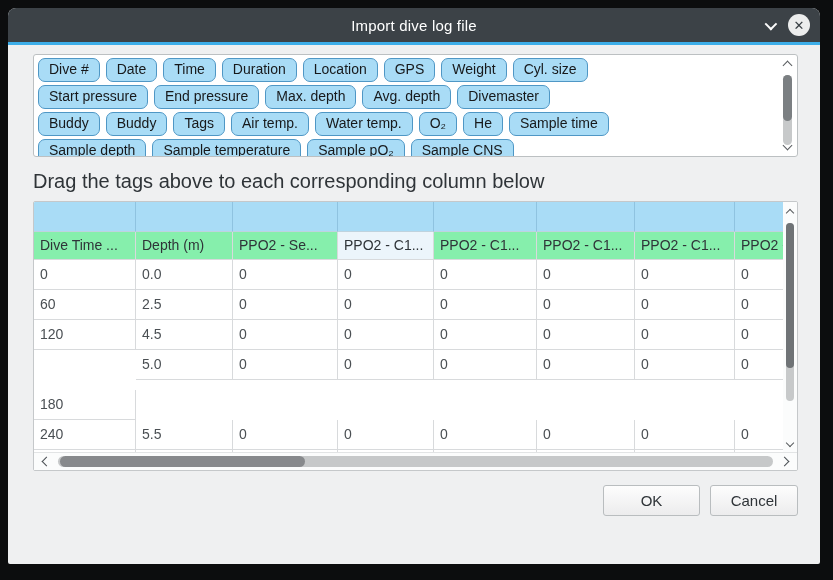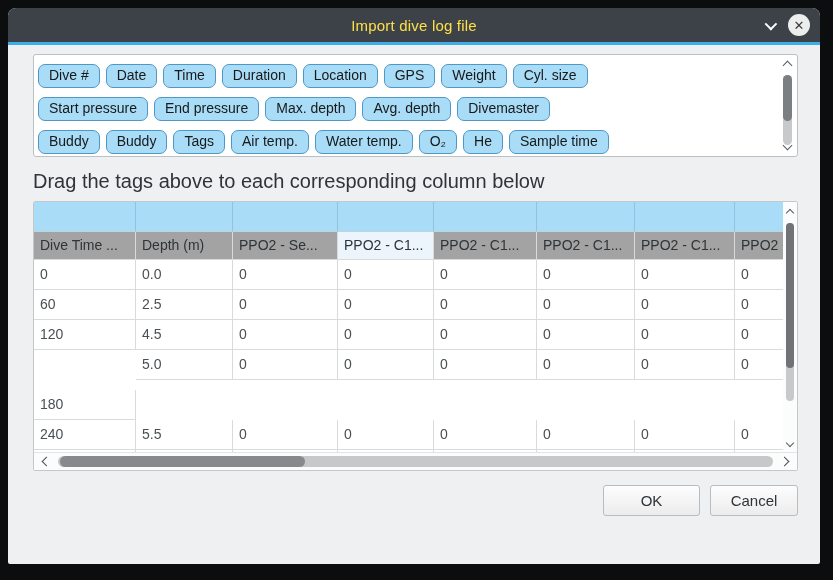--- a/index.html
+++ b/index.html
@@ -3,21 +3,21 @@
 <meta charset="utf-8">
 <style>
   * { margin:0; padding:0; box-sizing:border-box; }
   html,body { width:833px; height:580px; background:#0c0d0e; font-family:"Liberation Sans","DejaVu Sans",sans-serif; overflow:hidden; }
 
   .frame { position:absolute; inset:0; background:#0c0d0e; }
   .window { position:absolute; left:8px; top:8px; width:812px; height:556px; background:#eff0f1; border-radius:8px 8px 2px 2px; overflow:hidden; }
 
   
   .titlebar { position:relative; height:34px; background:#3c4247; display:flex; align-items:center; justify-content:center; }
-  .title { color:#fde047; font-size:15px; letter-spacing:.2px; }
+  .title { color:#ffffff; font-size:15px; letter-spacing:.2px; }
   .tb-buttons { position:absolute; right:10px; top:0; height:34px; display:flex; align-items:center; gap:14px; }
   .tb-chev { width:9px; height:9px; border-right:2px solid #fcfcfc; border-bottom:2px solid #fcfcfc; transform:rotate(45deg) translateY(-2px); }
   .tb-close { width:22px; height:22px; border-radius:50%; background:#eceded; display:flex; align-items:center; justify-content:center; cursor:default; }
   .tb-close .x { color:#3a4045; font-size:13px; font-weight:bold; line-height:1; }
   .accent { height:3px; background:#3daee9; }
 
   .content { position:relative; padding:0 22px 0 25px; }
 
   
   .combo-row { display:flex; gap:12px; margin-top:17px; }
@@ -25,40 +25,40 @@
            background:linear-gradient(#fdfdfd,#ececed); display:flex; align-items:center;
            padding:0 10px; font-size:15px; color:#2f3438; position:relative; }
   .combo .lbl { flex:1; overflow:hidden; white-space:nowrap; }
   .combo .chev { width:8px; height:8px; border-right:1.7px solid #4a4f54; border-bottom:1.7px solid #4a4f54; transform:rotate(45deg) translateY(-2px); margin-left:6px; }
   .combo.active { background:#3daee9; border-color:#2f9ddc; color:#ffffff; }
   .combo.active .chev { border-color:#ffffff; }
 
   
   .tagbox { position:relative; margin-top:9px; height:103px; background:#ffffff; border:1px solid #bcc0c2; border-radius:3px; overflow:hidden; }
   .tagrows { position:absolute; left:4px; top:0; right:20px; height:103px; overflow:hidden; }
-  .tag-row { display:flex; gap:6px; margin-top:9px; }
+  .tag-row { display:flex; gap:6px; margin-top:3px; }
   .tag { height:24px; line-height:21px; padding:0 10px; background:#a9dcf6; border:1.5px solid #4f97c5; border-radius:7px; font-size:14px; color:#17191b; white-space:nowrap; }
 
   
   .vsb { position:absolute; top:2px; right:3px; bottom:2px; width:13px; }
   .vsb .up, .vsb .down { position:absolute; left:3px; width:7px; height:7px; border-right:1.6px solid #585c5f; border-bottom:1.6px solid #585c5f; }
   .vsb .up   { top:5px; transform:rotate(-135deg); }
   .vsb .down { bottom:5px; transform:rotate(45deg); }
   .vsb .groove { position:absolute; left:2px; width:9px; border-radius:5px; background:#c7c9ca; }
   .vsb .thumb  { position:absolute; left:2px; width:9px; border-radius:5px; background:#7b7f82; }
 
   
   .drag-label { margin-top:13px; font-size:20px; color:#2f3438; }
 
   
   .tablewrap { position:relative; margin-top:8px; height:270px; background:#ffffff; border:1px solid #c5c8ca; border-radius:2px; overflow:hidden; }
   .trow { display:flex; }
   .tcell { flex:0 0 auto; border-right:1px solid #d8dadc; border-bottom:1px solid #d8dadc; overflow:hidden; white-space:nowrap; font-size:14px; padding-left:6px; }
   .droprow .tcell { height:30px; background:#a9dcf6; border-right:1px solid #8fc3e0; border-bottom:1px solid #bfd3de; }
-  .headrow .tcell { height:28px; line-height:27px; color:#2f3438; background:#a3a3a3; }
+  .headrow .tcell { height:28px; line-height:27px; color:#2f3438; background:#86efac; }
   .headrow .tcell.tinted { background:#ecf5fb; }
   .datarow .tcell { height:30px; line-height:29px; color:#4a4f53; background:#ffffff; }
   .partialrow .tcell { height:12px; border-bottom:none; background:#ffffff; }
 
   
   .tv-scroll { position:absolute; top:0; right:0; width:14px; bottom:18px; background:#fbfcfc; }
   .tv-scroll .up, .tv-scroll .down { position:absolute; left:4px; width:6px; height:6px; border-right:1.6px solid #585c5f; border-bottom:1.6px solid #585c5f; }
   .tv-scroll .up { top:8px; transform:rotate(-135deg); }
   .tv-scroll .down { bottom:6px; transform:rotate(45deg); }
   .tv-scroll .groove { position:absolute; left:3px; width:8px; top:21px; height:178px; border-radius:4px; background:#c7c9ca; }

